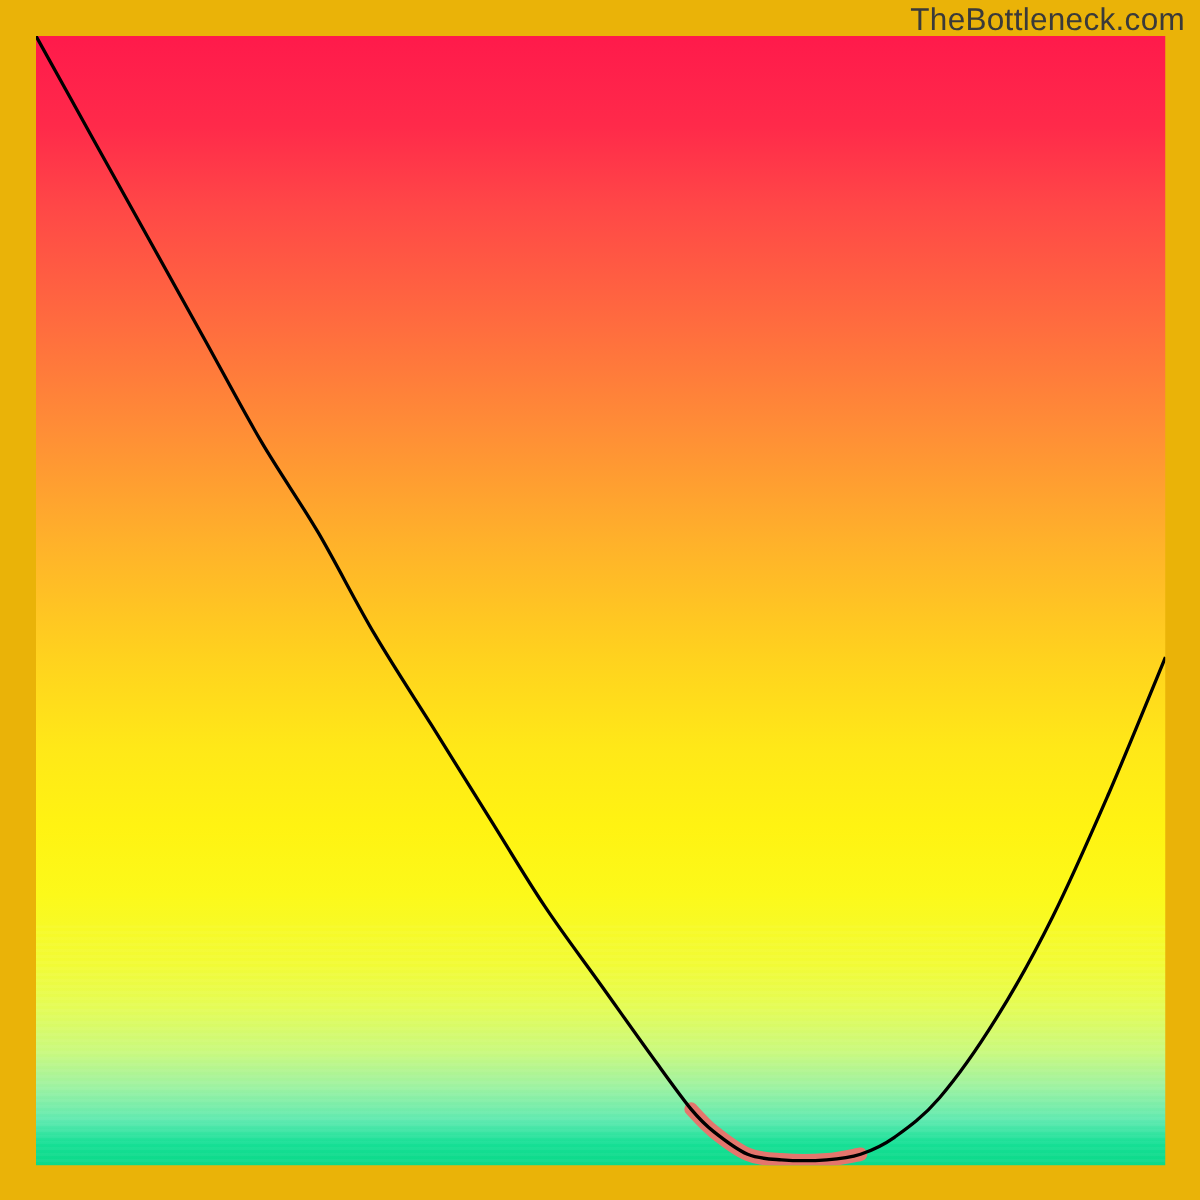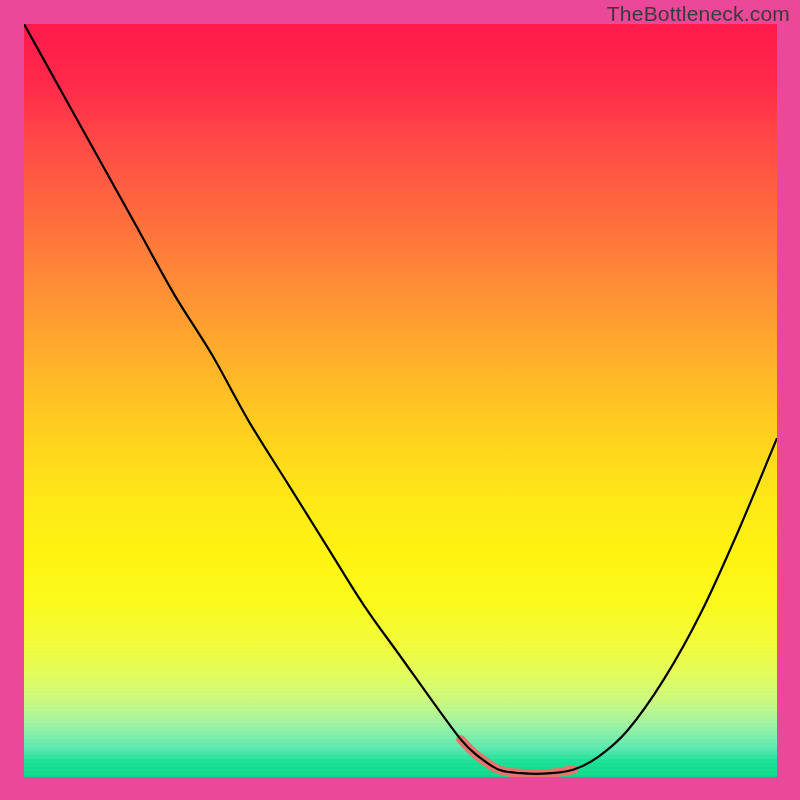--- a/index.html
+++ b/index.html
@@ -1,17 +1,17 @@
 <!DOCTYPE html>
 <html><head>
 <meta charset="utf-8">
 <style>
   * { margin: 0; padding: 0; box-sizing: border-box; }
   body { width: 800px; height: 800px; overflow: hidden; position: relative; background: #000; font-family: Arial, Helvetica, sans-serif; }
-  .frame { position: absolute; inset: 0; background: #ec4899; text-align: right; }
+  .frame { position: absolute; inset: 0; background: #eab308; text-align: right; }
   .plot { position: absolute; left: 24px; top: 24px; width: 753px; height: 753px; overflow: hidden; }
   .grad {
     position: absolute; inset: 0;
     background: linear-gradient(to bottom,
       #ff1a4b 0%,
       #ff2a4a 8%,
       #ff4747 15%,
       #ff6a3f 25%,
       #ff8e36 35%,
       #ffb22a 45%,

